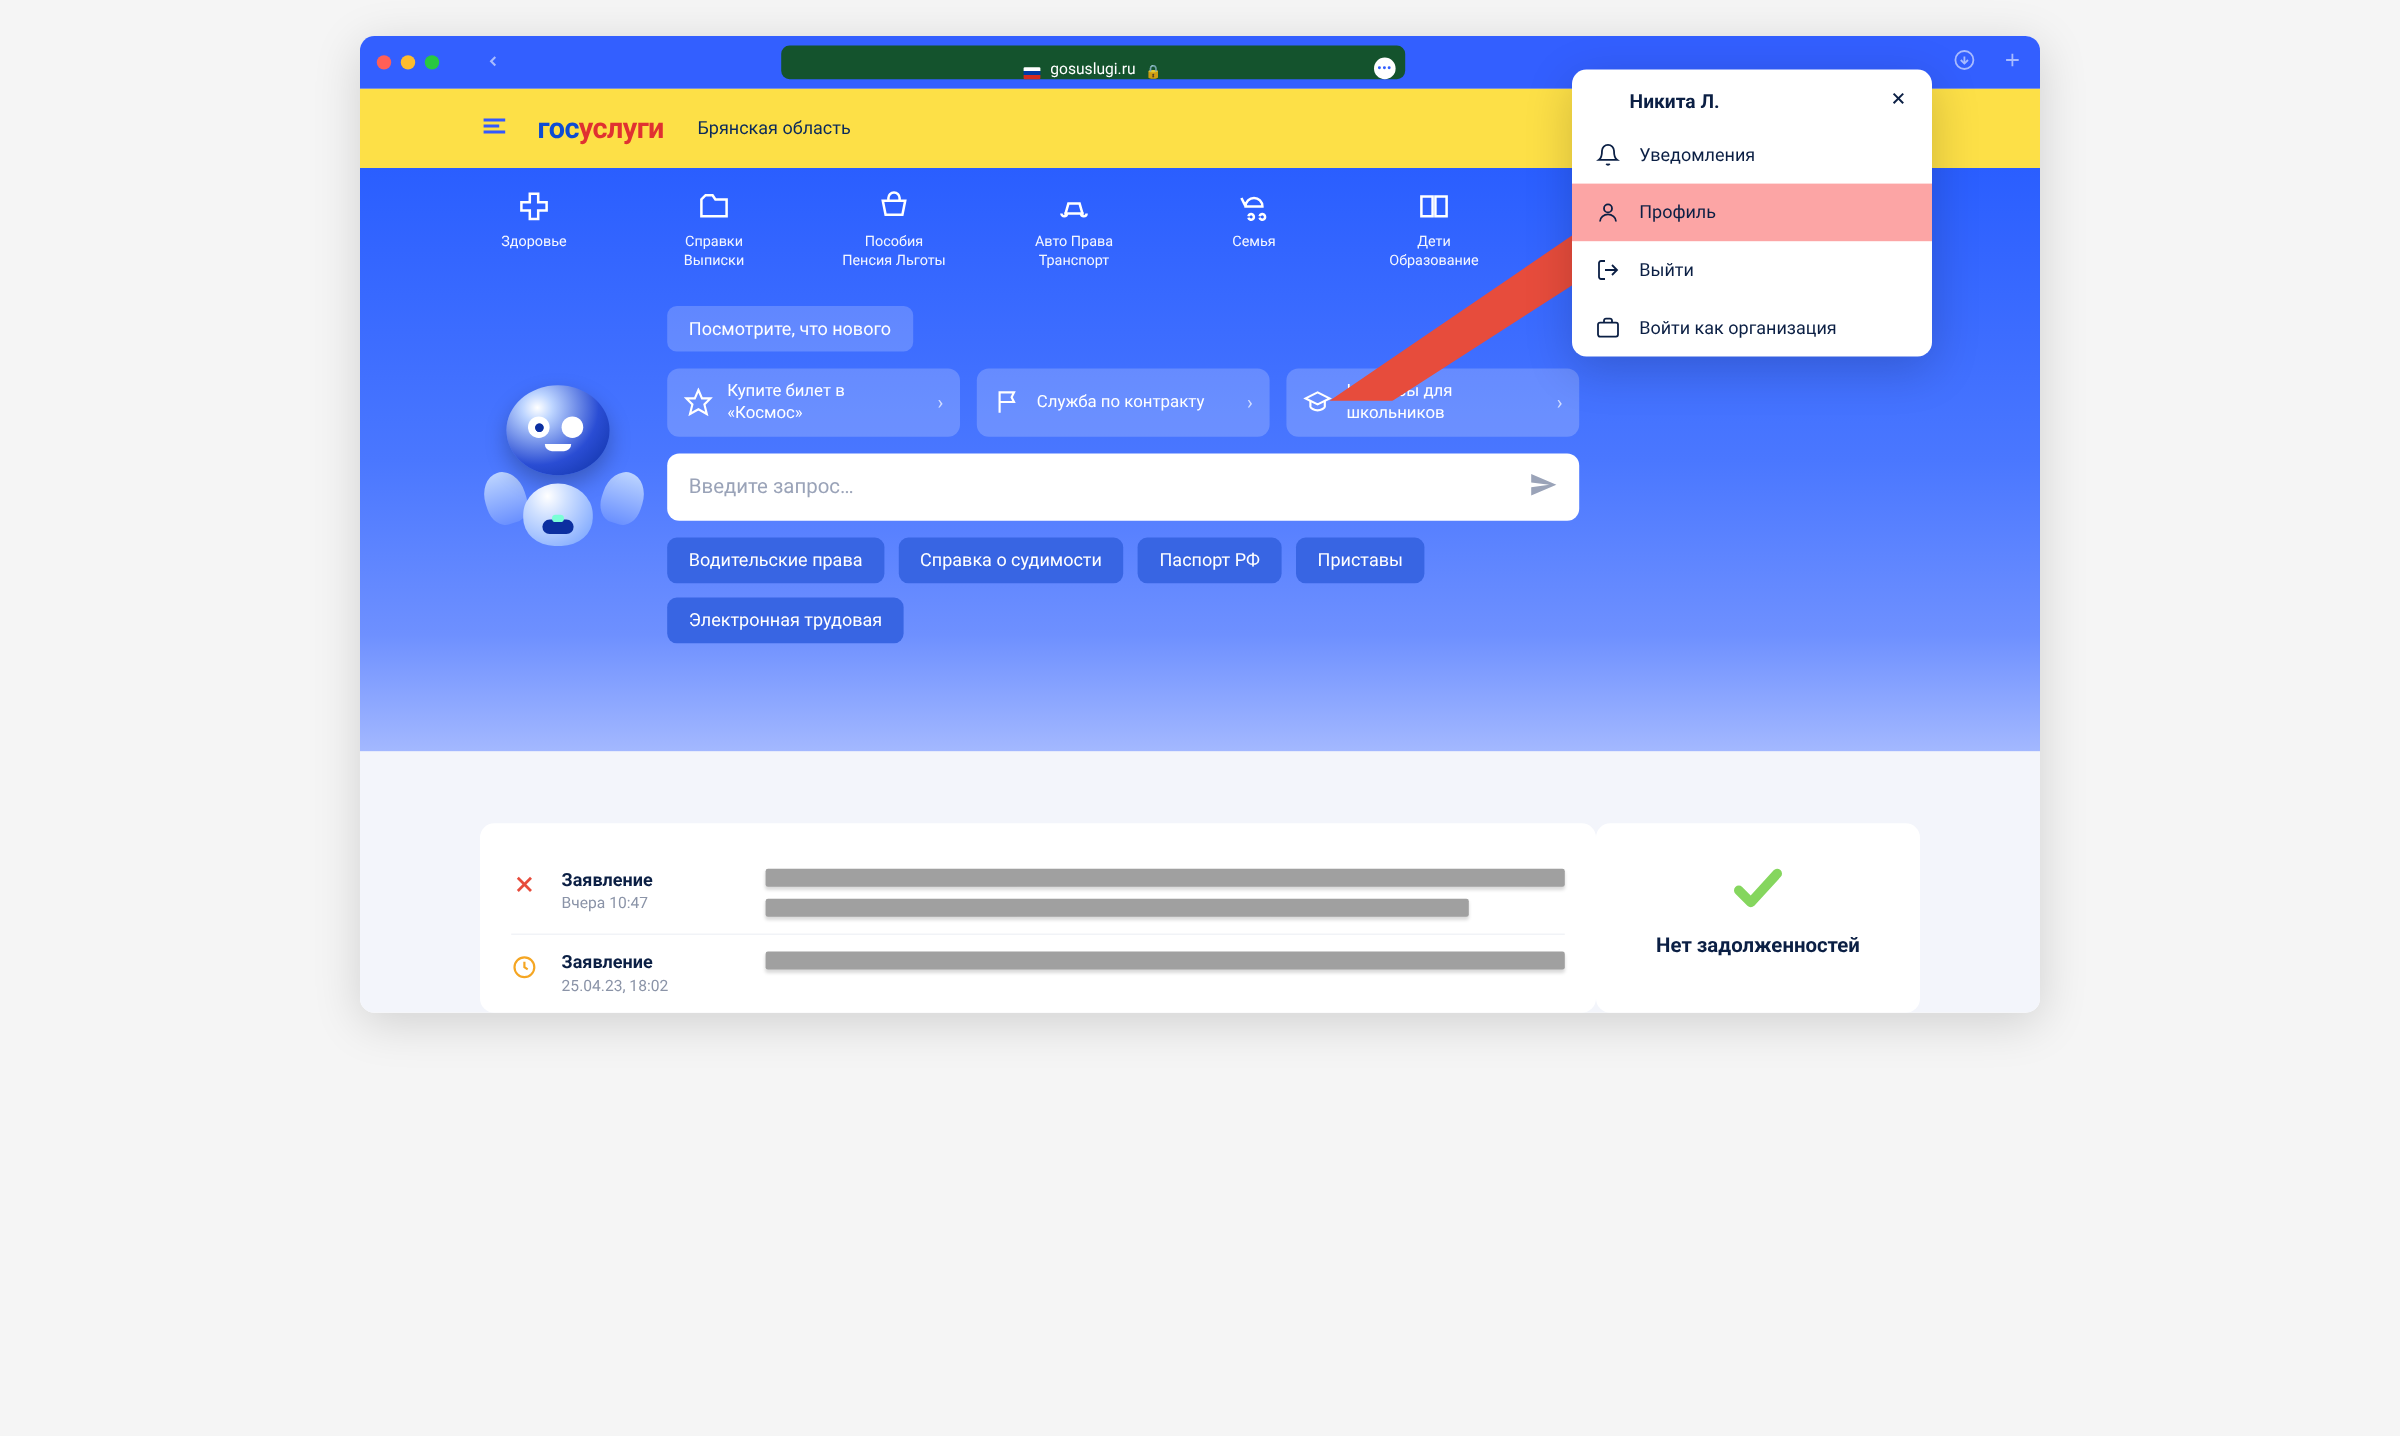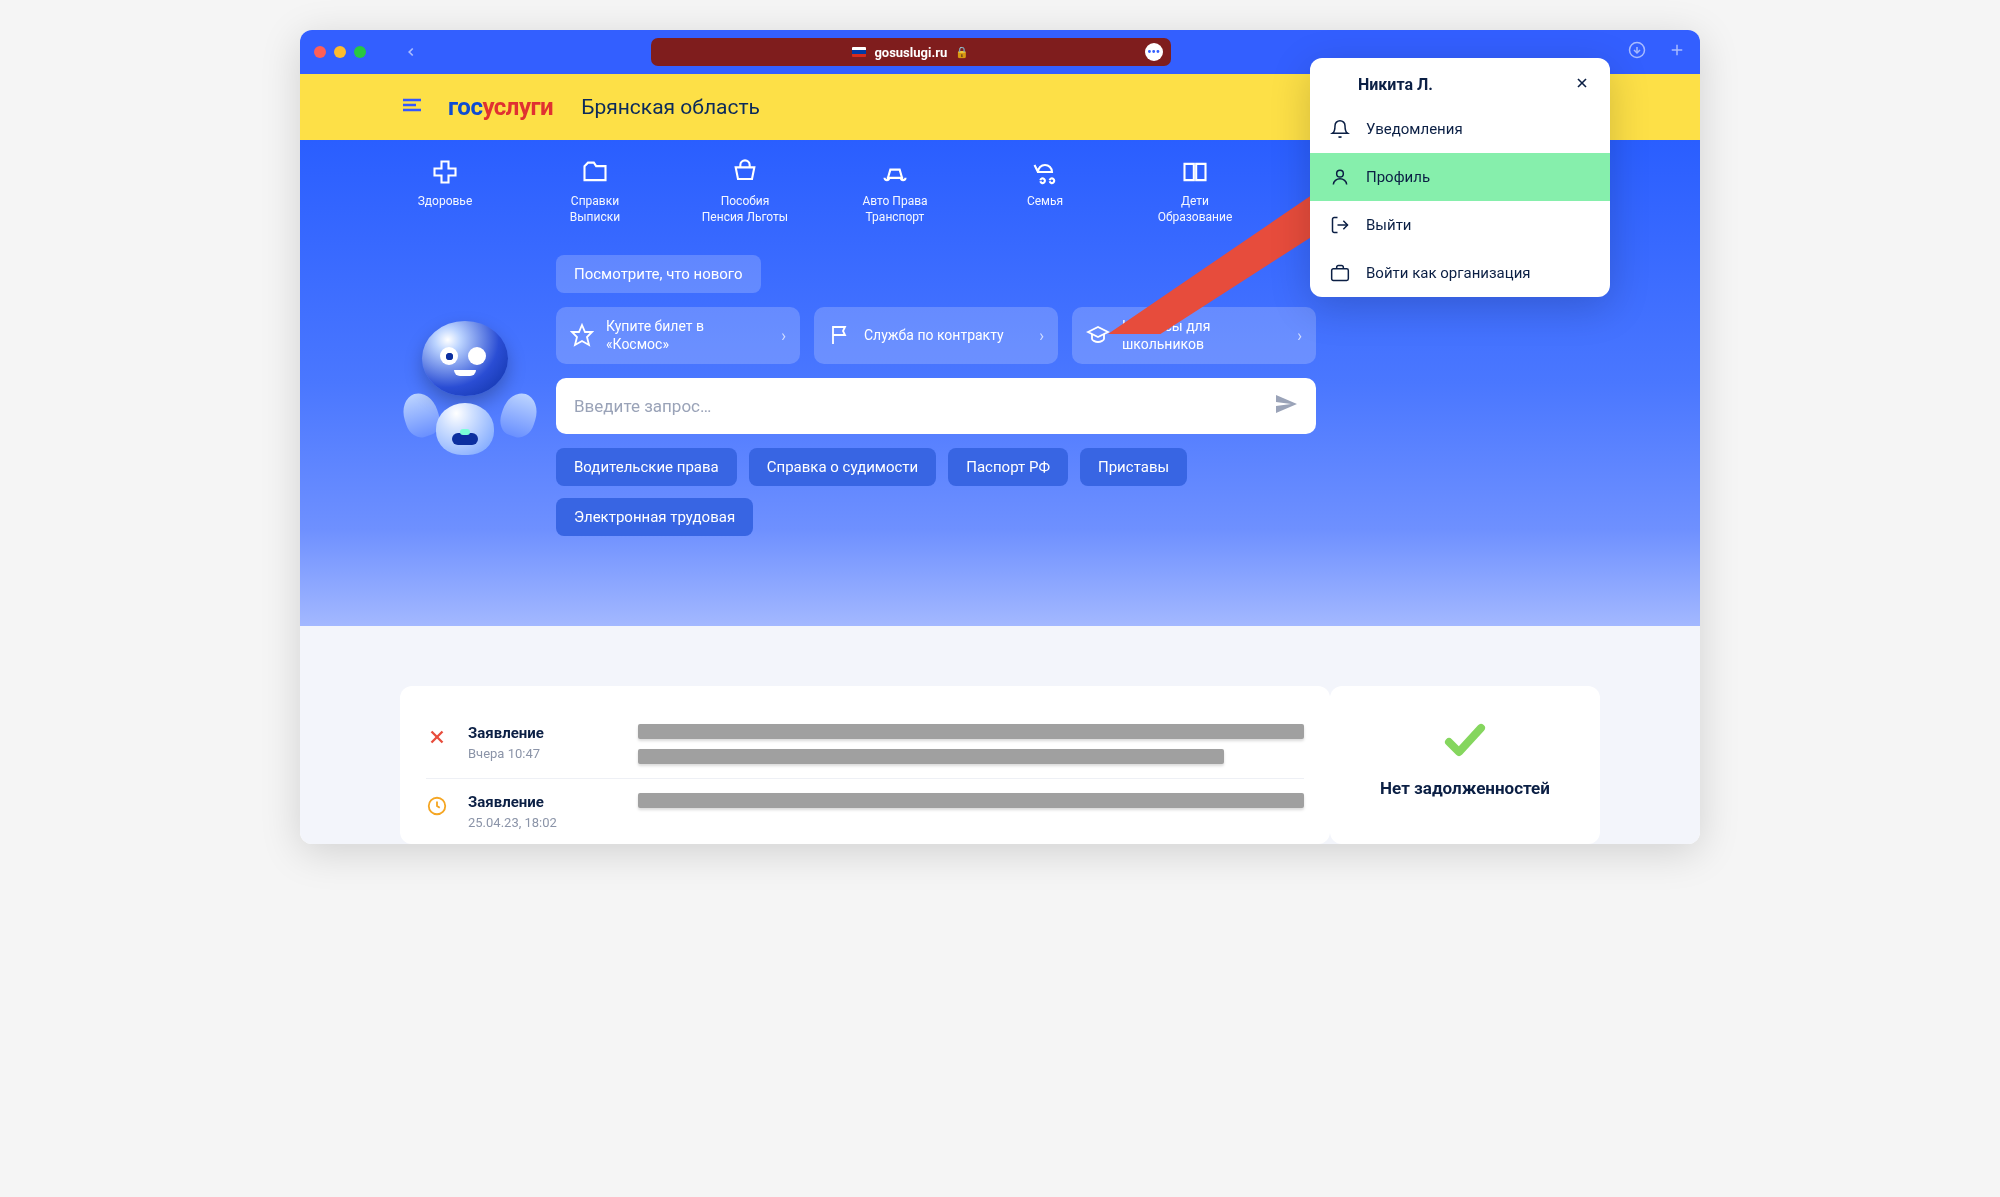--- a/index.html
+++ b/index.html
@@ -7,42 +7,42 @@
   .frame { width: 1400px; margin: 30px auto; border-radius: 12px; overflow: hidden; box-shadow: 0 8px 40px rgba(0,0,0,0.15); background: #fff; position: relative; }
 
   
   .browser-bar { height: 44px; background: #335fff; display: flex; align-items: center; padding: 0 14px; gap: 8px; }
   .traffic { display: flex; gap: 8px; align-items: center; }
   .dot { width: 12px; height: 12px; border-radius: 50%; }
   .dot.red { background: #ff5f57; }
   .dot.yellow { background: #febc2e; }
   .dot.green { background: #28c840; }
   .nav-back { color: #a8bbff; font-size: 18px; margin-left: 30px; cursor: pointer; }
-  .addr { flex: 0 0 520px; margin: 0 auto; height: 28px; background: #7f1d1d; border-radius: 7px; display: flex; align-items: center; justify-content: center; gap: 8px; color: #fff; font-size: 13px; position: relative; font-weight: bold; }
+  .addr { flex: 0 0 520px; margin: 0 auto; height: 28px; background: #14532d; border-radius: 7px; display: flex; align-items: flex-end; justify-content: center; gap: 8px; color: #fff; font-size: 13px; position: relative; }
   .addr .flag { width: 14px; height: 10px; background: linear-gradient(#fff 33%, #0039a6 33% 66%, #d52b1e 66%); border-radius: 1px; }
   .addr .lock { font-size: 11px; opacity: .9; }
   .addr .dots { position: absolute; right: 8px; width: 18px; height: 18px; background: #fff; border-radius: 50%; color: #335fff; font-size: 12px; display:flex; align-items:center; justify-content:center; }
   .br-right { margin-left: auto; display: flex; gap: 22px; color: #a8bbff; font-size: 18px; }
 
   
   .header { height: 66px; background: #fde047; display: flex; align-items: center; padding: 0 100px; gap: 24px; position: relative; z-index: 5; }
   .menu-icon { color: #3358ff; cursor: pointer; }
   .logo { font-size: 24px; font-weight: 700; letter-spacing: -0.5px; }
   .logo .p1 { color: #0d4cd3; }
   .logo .p2 { color: #e03131; }
-  .region { color: #0b2a5b; font-size: 21px; margin-left: 4px; }
+  .region { color: #0b2a5b; font-size: 15px; margin-left: 4px; }
   .nav { margin-left: auto; display: flex; gap: 28px; }
   .nav a { color: #0b2a5b; font-size: 15px; text-decoration: none; cursor: pointer; }
 
   
   .dropdown { position: absolute; top: 28px; right: 90px; width: 300px; background: #fff; border-radius: 12px; box-shadow: 0 10px 40px rgba(0,0,0,0.18); z-index: 20; overflow: hidden; }
   .dd-head { display: flex; align-items: center; justify-content: space-between; padding: 16px 20px 10px; font-weight: 700; color: #0b1f44; font-size: 16px; margin-left: 28px; }
   .dd-close { cursor: pointer; color: #0b1f44; font-size: 18px; font-weight: 400; }
   .dd-item { display: flex; align-items: center; gap: 16px; padding: 14px 20px; color: #0b1f44; font-size: 15px; cursor: pointer; }
-  .dd-item.hl { background: #86efac; align-items: center; }
+  .dd-item.hl { background: #fca5a5; align-items: center; }
   .dd-icon { width: 20px; height: 20px; color: #0b1f44; flex-shrink: 0; }
 
   
   .hero { background: linear-gradient(180deg, #2a5eff 0%, #4a77ff 50%, #6e90ff 80%, #a3b8ff 100%); padding: 18px 100px 90px; color: #fff; position: relative; }
   .cat-row { display: flex; gap: 60px; justify-content: flex-start; }
   .cat { display: flex; flex-direction: column; align-items: center; gap: 8px; cursor: pointer; width: 90px; }
   .cat .ci { width: 28px; height: 28px; display:flex; align-items:center; justify-content:center; }
   .cat .ct { font-size: 12px; text-align: center; line-height: 1.3; opacity: .95; }
 
   .mid { display: flex; gap: 26px; align-items: flex-start; margin-top: 30px; }

